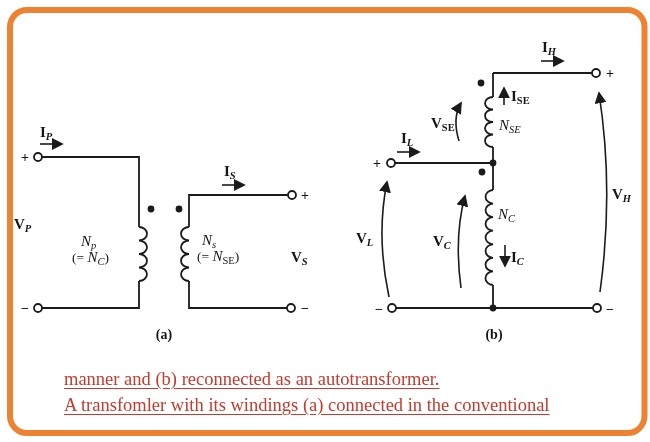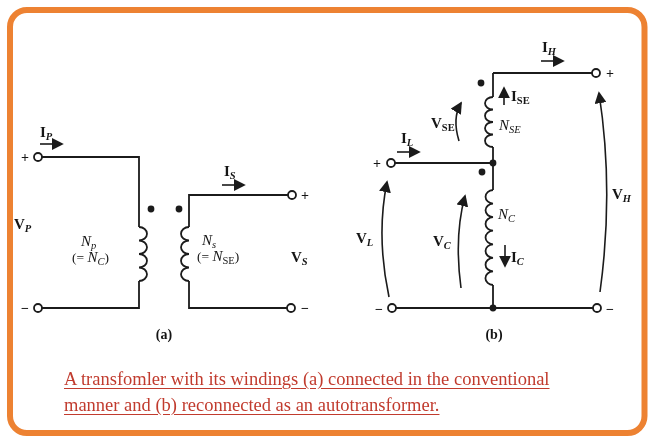--- a/index.html
+++ b/index.html
@@ -119,16 +119,16 @@
     <text class="mainN" x="498" y="219"><tspan>N</tspan><tspan class="sub it" dy="3">C</tspan></text>
     <text class="mainIV" x="511" y="262"><tspan>I</tspan><tspan class="sub it" dy="3">C</tspan></text>
     <text class="mainIV" x="612" y="199"><tspan>V</tspan><tspan class="sub it" dy="3">H</tspan></text>
     <text class="sign" x="379" y="314">−</text>
     <text class="sign" x="610" y="314">−</text>
     <text class="figlabel" x="494" y="339">(b)</text>
   </g>
 </svg>
 
   <div class="caption">
+    <div class="caption-line">manner and (b) reconnected as an autotransformer.</div>
     <div class="caption-line">A transfomler with its windings (a) connected in the conventional</div>
-    <div class="caption-line">manner and (b) reconnected as an autotransformer.</div>
   </div>
 </div>
 
 </body></html>

